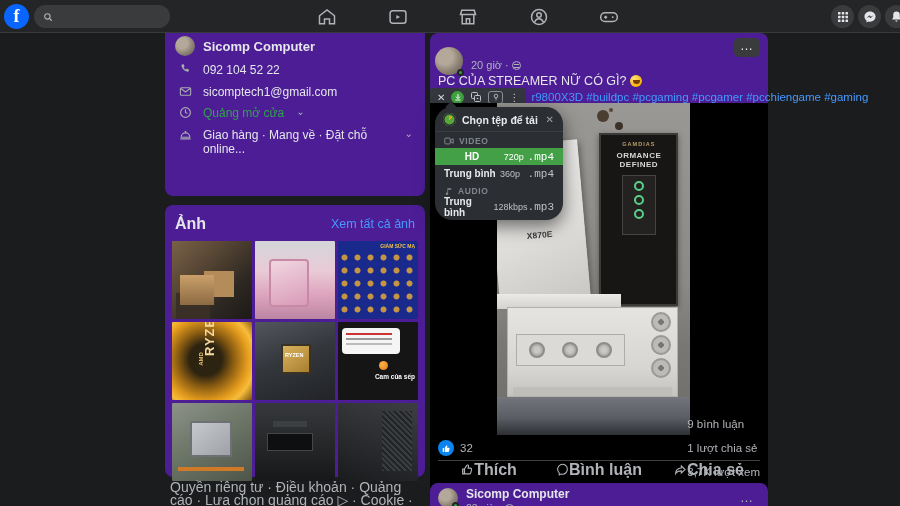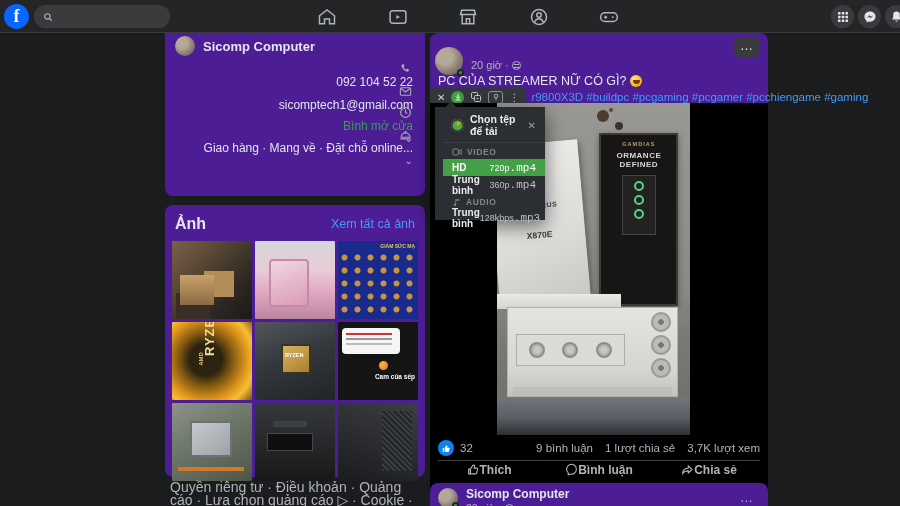--- a/index.html
+++ b/index.html
@@ -36,21 +36,21 @@
   .info-card { left:165px; top:33px; width:260px; height:163px; border-radius:0 0 8px 8px; }
   .page-head { display:flex; align-items:center; gap:8px; height:26px; padding:0 10px; }
   .avatar { border-radius:50%; background:
     radial-gradient(circle at 35% 35%, #b4a89a 0 30%, #8a7f72 60%, #5f564c 100%);
     position:relative; flex:none; }
   .av20 { width:20px; height:20px; } .av28 { width:28px; height:28px; }
   .online-dot { position:absolute; right:-1px; bottom:-1px; width:7px; height:7px;
     border-radius:50%; background:#31a24c; border:2px solid #242526; }
   .page-title { font-size:13px; font-weight:bold; color:#e4e6eb; }
   .info-rows { padding:4px 12px 0 12px; }
-  .irow { display:flex; align-items:flex-end; height:21.5px; font-size:12px; color:#e4e6eb;flex-direction:column; }
+  .irow { display:flex; align-items:flex-start; gap:10px; height:21.5px; font-size:12px; color:#e4e6eb; }
   .irow .ic { width:16px; display:flex; justify-content:center; color:#a8abaf; flex:none; }
   .green { color:#31a24c; }
   .chev { color:#b0b3b8; font-size:10px; margin-left:2px; }
   .inf { color:#b0b3b8; font-size:11px; margin-left:3px; }
 
   .photos-card { left:165px; top:205px; width:260px; height:272px; padding:8px 7px 0 7px; }
   .photos-head { display:flex; justify-content:space-between; align-items:center; padding:2px 3px 8px 3px; }
   .photos-title { font-size:16px; font-weight:bold; }
   .see-all { font-size:12.5px; color:#4599ff; cursor:pointer; }
   .pgrid { display:grid; grid-template-columns:repeat(3,1fr); gap:3px; }
@@ -156,51 +156,51 @@
     justify-content:space-around; padding:0 3px; }
   .gfan { width:16px; height:16px; border-radius:50%; border:2px solid #8e8d8a;
     background:radial-gradient(circle,#c9c8c5 30%,#a9a8a5 70%); }
   .case-base { position:absolute; left:3%; bottom:0; width:94%; height:10%; background:#bfbebb; }
   .desk { position:absolute; left:0; bottom:0; width:100%; height:11.5%;
     background:linear-gradient(180deg,#72767c 0%,#5a5e64 55%,#2d2f33 100%); }
   .mute-row { position:absolute; right:86px; bottom:6px; display:flex; align-items:center; gap:7px; color:#fff; }
   .dim { opacity:.45; font-size:9px; }
 
   
-  .popup { position:absolute; left:5px; top:74px; width:110px; height:113px;
-    background:#2b2e33; border-radius:0; box-shadow:0 6px 18px rgba(0,0,0,.55);
-    z-index:20; padding-top:2px;padding-left:8px; }
+  .popup { position:absolute; left:5px; top:74px; width:128px; height:113px;
+    background:#2b2e33; border-radius:17px; box-shadow:0 6px 18px rgba(0,0,0,.55);
+    z-index:20; padding-top:2px; }
   .popup::before { content:""; position:absolute; left:12px; top:-4px; width:8px; height:8px;
     background:#2b2e33; transform:rotate(45deg); }
   .pp-head { display:flex; align-items:center; gap:6px; padding:4px 8px 5px 8px;
     border-bottom:1px solid #3a3d42; }
   .pp-logo { width:13px; height:13px; border-radius:50%; flex:none;
     background:conic-gradient(#f0a21d 0 14%, #57a838 14% 100%);
     box-shadow:inset 0 0 0 1.5px #2b2e33, inset 0 0 0 3px #57a838; }
   .pp-title { font-size:10.5px; font-weight:bold; color:#e8eaed; flex:1; }
   .pp-x { color:#9aa0a6; font-size:10px; cursor:pointer; padding-right:1px; }
   .pp-sec { display:flex; align-items:center; gap:5px; padding:4px 9px 2px 9px;
     font-size:8.5px; letter-spacing:.6px; color:#80868b; font-weight:bold; }
   .frow { display:flex; align-items:center; padding:0 9px; height:17px; cursor:pointer; }
   .frow.hl { background:#43a047; }
   .fname { width:56px; font-size:10px; font-weight:bold; color:#e8eaed; }
   .fq { flex:1; font-size:9px; color:#bdc1c6; }
   .fext { font-size:11px; color:#bdc1c6;font-family:Liberation Mono, monospace; }
-  .frow.hl .fname, .frow.hl .fq, .frow.hl .fext { color:#fff; }
+  .frow.hl .fname, .frow.hl .fq, .frow.hl .fext { color:#fff;text-align:center; }
 
   
   .stats { position:absolute; left:0; top:406px; width:338px; height:18px;
     display:flex; align-items:center; padding:0 8px; font-size:11.5px; color:#b0b3b8; }
   .like-badge { width:16px; height:16px; border-radius:50%; background:#0b84ee;
     display:flex; align-items:center; justify-content:center; margin-right:6px; flex:none; }
-  .stats .right { margin-left:auto; display:flex; gap:12px; }
+  .stats .right { margin-left:auto; display:flex; gap:12px;flex-direction:column; }
   .divider { position:absolute; left:8px; top:427px; width:322px; height:1px; background:#3e4042; }
   .actions { position:absolute; left:4px; top:429px; width:330px; height:15px; display:flex; }
   .act { flex:1; display:flex; align-items:center; justify-content:center; gap:0;
-    color:#b0b3b8; font-size:12px; font-weight:bold; border-radius:4px; cursor:pointer; }
+    color:#b0b3b8; font-size:16px; font-weight:bold; border-radius:4px; cursor:pointer; }
 
   
   .post2 { left:430px; top:483px; width:338px; height:60px; padding:5px 8px; }
   .p2 { display:flex; gap:8px; }
   .p2-name { font-size:12px; font-weight:bold; color:#e4e6eb; line-height:13px; }
   .p2-time { font-size:10.5px; color:#b0b3b8; display:flex; align-items:center; gap:3px; margin-top:1px; }
   .p2-more { margin-left:auto; color:#b0b3b8; font-size:13px; letter-spacing:1px; cursor:pointer; padding:2px 6px; }
 </style>
 </head>
 <body>
@@ -318,21 +318,21 @@
           </span>
         <span>sicomptech1@gmail.com</span>
       </div>
       <div class="irow">
         <span class="ic green">
             <svg width="13" height="13" viewBox="0 0 24 24" fill="none" stroke="currentColor" stroke-width="2.2">
               <circle cx="12" cy="12" r="9"></circle>
               <path d="M12 6.5V12l3.5 2"></path>
             </svg>
           </span>
-        <span class="green">Bình mở cửa</span>
+        <span class="green">Quảng mở cửa</span>
         <span class="chev">⌄</span>
       </div>
       <div class="irow">
         <span class="ic">
             <svg width="13" height="13" viewBox="0 0 24 24" fill="none" stroke="currentColor" stroke-width="2">
               <path d="M4 17a8 8 0 0 1 16 0z"></path>
               <path d="M12 9V6.5M10.5 6.5h3M2.5 20h19"></path>
             </svg>
           </span>
         <span>Giao hàng · Mang về · Đặt chỗ online...</span>

